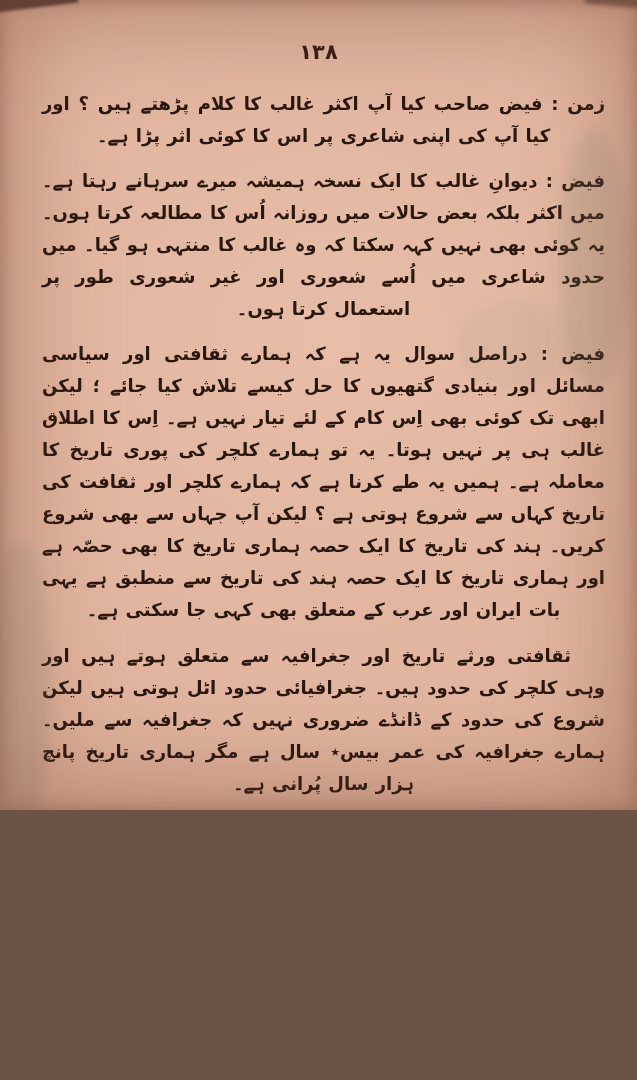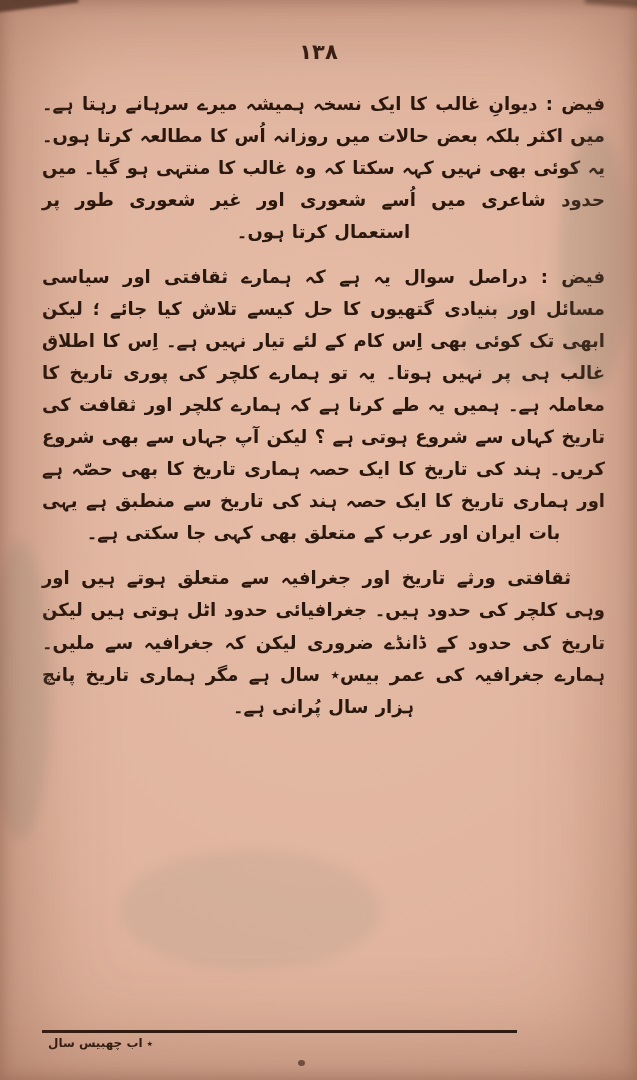--- a/index.html
+++ b/index.html
@@ -1,18 +1,18 @@
 <!DOCTYPE html>
 <html lang="ur" dir="rtl"><head>
 <meta charset="utf-8">
 <style>
   html,body{margin:0;padding:0;background:#6b5348;}
   .page{
     position:relative;
-    width:637px;height:1080px;
+    width:637px;height:810px;
     margin:0 auto;
     box-sizing:border-box;
     overflow:hidden;
     background:
       radial-gradient(130% 95% at 52% 42%, #e7bda7 0%, #e0b49e 50%, #d2a28b 92%, #c3927c 100%);
     font-family:"DejaVu Sans", sans-serif;
     color:#2a170e;
     display:flex;
     flex-direction:column;
   }
@@ -90,32 +90,35 @@
   <div class="edge-sliver-right"></div>
   <div class="ghost g1"></div>
   <div class="ghost g2"></div>
   <div class="ghost g3"></div>
   <div class="ghost g4"></div>
 
   <div class="page-number">۱۳۸</div>
 
   <div class="content">
 
+    <p class="para">
+      <span class="speaker">زمن : </span><span>فیض صاحب کیا آپ اکثر غالب کا کلام پڑھتے ہیں ؟ اور کیا آپ کی اپنی شاعری پر اس کا کوئی اثر پڑا ہے۔</span>
+    </p>
 
     <p class="para">
       <span class="speaker">فیض : </span><span>دیوانِ غالب کا ایک نسخہ ہمیشہ میرے سرہانے رہتا ہے۔ میں اکثر بلکہ بعض حالات میں روزانہ اُس کا مطالعہ کرتا ہوں۔ یہ کوئی بھی نہیں کہہ سکتا کہ وہ غالب کا منتہی ہو گیا۔ میں حدود شاعری میں اُسے شعوری اور غیر شعوری طور پر استعمال کرتا ہوں۔</span>
     </p>
 
 
     <p class="para">
       <span class="speaker">فیض : </span><span>دراصل سوال یہ ہے کہ ہمارے ثقافتی اور سیاسی مسائل اور بنیادی گتھیوں کا حل کیسے تلاش کیا جائے ؛ لیکن ابھی تک کوئی بھی اِس کام کے لئے تیار نہیں ہے۔ اِس کا اطلاق غالب ہی پر نہیں ہوتا۔ یہ تو ہمارے کلچر کی پوری تاریخ کا معاملہ ہے۔ ہمیں یہ طے کرنا ہے کہ ہمارے کلچر اور ثقافت کی تاریخ کہاں سے شروع ہوتی ہے ؟ لیکن آپ جہاں سے بھی شروع کریں۔ ہند کی تاریخ کا ایک حصہ ہماری تاریخ کا بھی حصّہ ہے اور ہماری تاریخ کا ایک حصہ ہند کی تاریخ سے منطبق ہے یہی بات ایران اور عرب کے متعلق بھی کہی جا سکتی ہے۔</span>
     </p>
 
     <p class="para no-speaker">
-      <span>ثقافتی ورثے تاریخ اور جغرافیہ سے متعلق ہوتے ہیں اور وہی کلچر کی حدود ہیں۔ جغرافیائی حدود اٹل ہوتی ہیں لیکن تاریخ کی حدود کے ڈانڈے ضروری لیکن کہ جغرافیہ سے ملیں۔ ہمارے جغرافیہ کی عمر بیس٭ سال ہے مگر ہماری تاریخ پانچ ہزار سال پُرانی ہے۔</span>
+      <span>ثقافتی ورثے تاریخ اور جغرافیہ سے متعلق ہوتے ہیں اور وہی کلچر کی حدود ہیں۔ جغرافیائی حدود اٹل ہوتی ہیں لیکن شروع کی حدود کے ڈانڈے ضروری نہیں کہ جغرافیہ سے ملیں۔ ہمارے جغرافیہ کی عمر بیس٭ سال ہے مگر ہماری تاریخ پانچ ہزار سال پُرانی ہے۔</span>
     </p>
 
   </div>
 
   <div class="footnote-block">
     <div class="footnote-line">
       <span class="fn-marker">٭</span><span>اب چھبیس سال</span>
     </div>
   </div>
 

